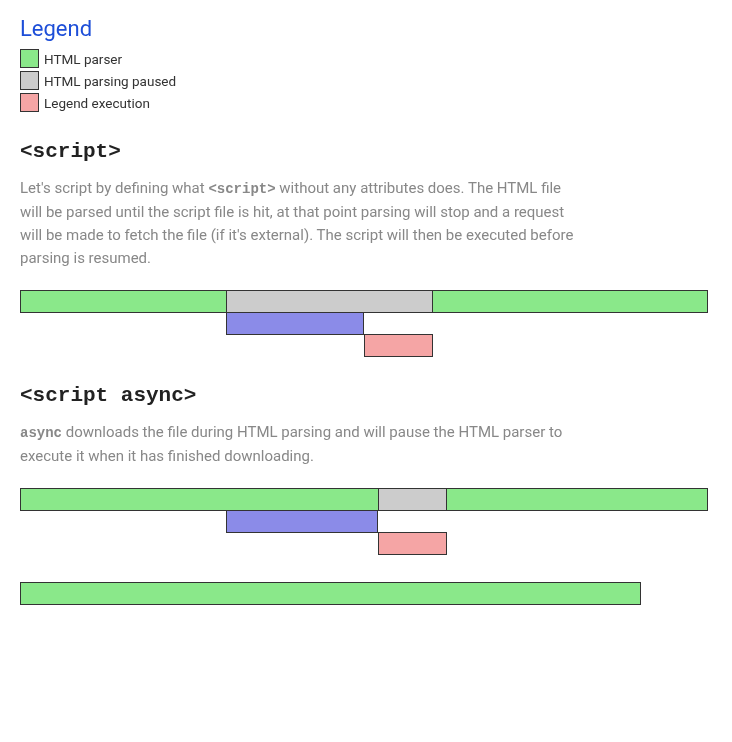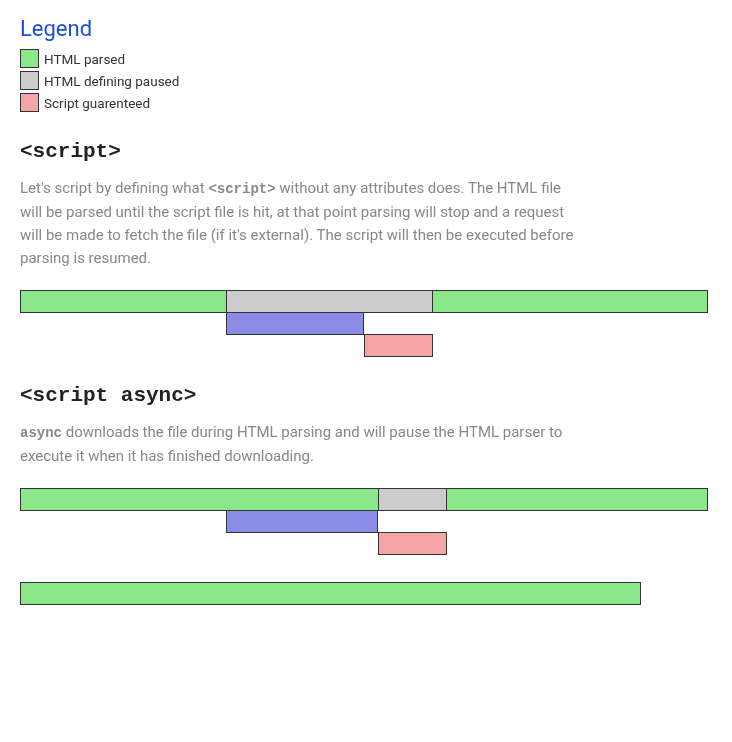--- a/index.html
+++ b/index.html
@@ -92,29 +92,29 @@
     }
   </style>
 </head>
 <body>
 
 <div class="legend">
   <div class="legend-title">Legend</div>
   <div class="legend-items">
     <div class="legend-item">
       <div class="legend-swatch swatch-green"></div>
-      <div class="legend-label">HTML parsed</div>
+      <div class="legend-label">HTML parser</div>
     </div>
     <div class="legend-item">
       <div class="legend-swatch swatch-grey"></div>
-      <div class="legend-label">HTML defining paused</div>
+      <div class="legend-label">HTML parsing paused</div>
     </div>
     <div class="legend-item">
       <div class="legend-swatch swatch-red"></div>
-      <div class="legend-label">Script guarenteed</div>
+      <div class="legend-label">Legend execution</div>
     </div>
   </div>
 </div>
 
 <div class="section">
   <div class="section-heading">&lt;script&gt;</div>
   <p class="section-desc">
     <span>Let's script by defining what </span><code>&lt;script&gt;</code><span> without any attributes does. The HTML file will be parsed until the script file is hit, at that point parsing will stop and a request will be made to fetch the file (if it's external). The script will then be executed before parsing is resumed.</span>
   </p>
   <div class="timeline">

